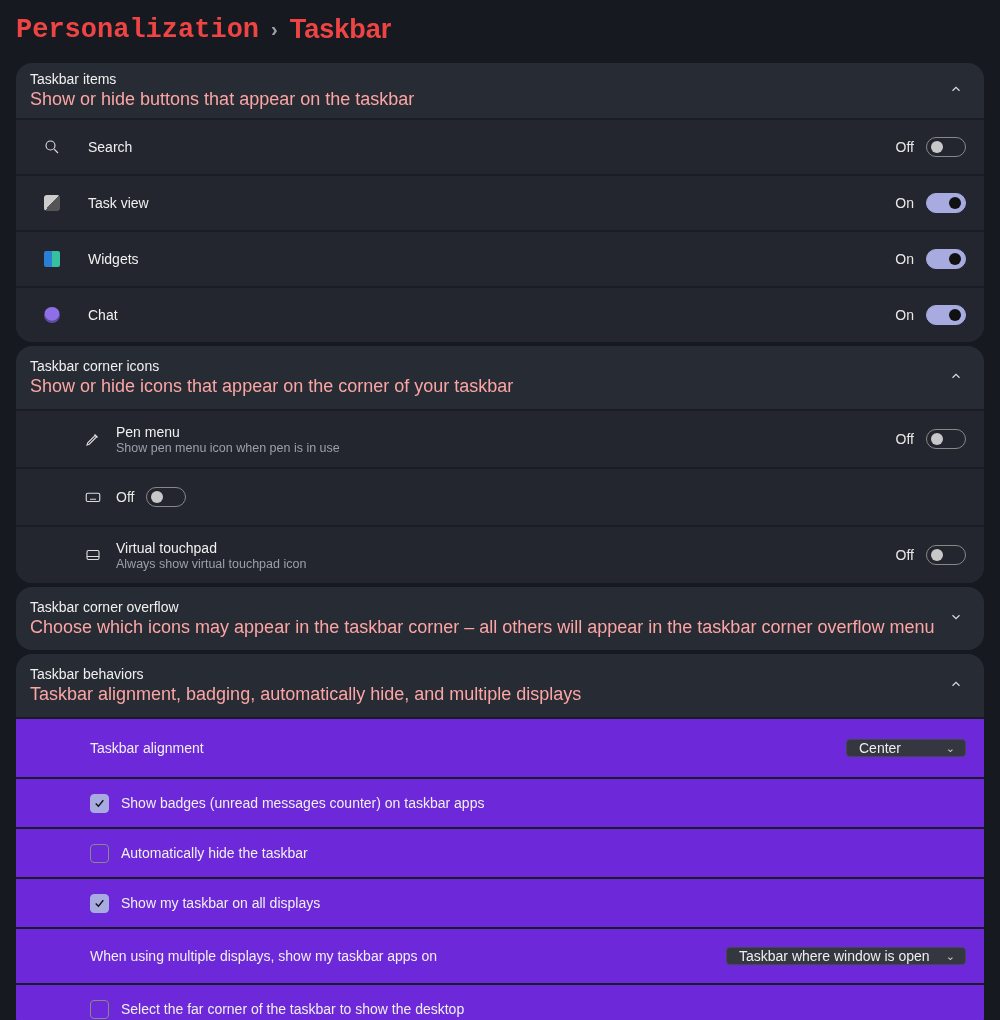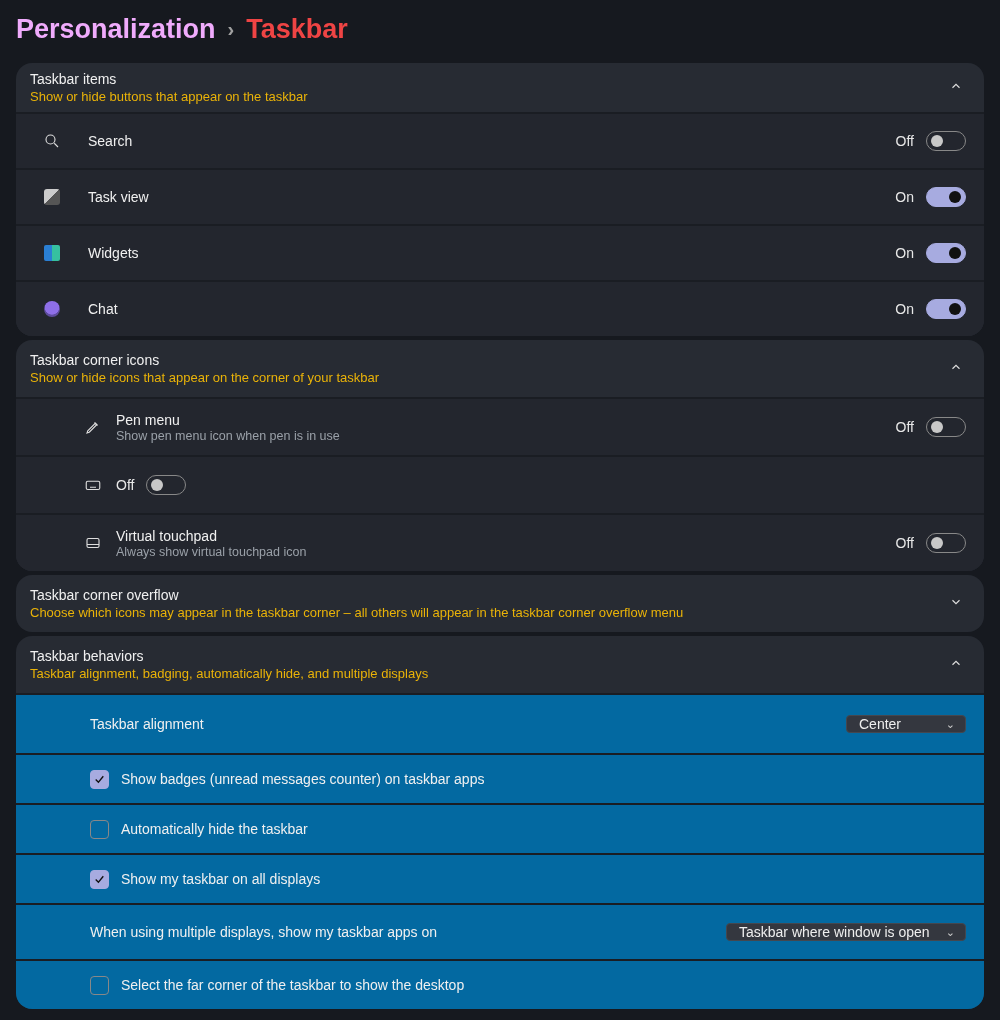--- a/index.html
+++ b/index.html
@@ -13,40 +13,40 @@
     overflow: hidden;
   }
   .breadcrumb {
     display: flex;
     align-items: center;
     gap: 12px;
     padding: 14px 16px 18px 16px;
     font-size: 27px;
     font-weight: 600;
   }
-  .breadcrumb .bc-parent { color: #f0abfc; }
+  .breadcrumb .bc-parent { color: #ef4444; font-family: Liberation Mono, monospace; }
   .breadcrumb .chevron { color: #a0a0a0; font-size: 20px; }
   .breadcrumb .bc-current { color: #ef4444; }
 
   .panel {
     margin: 0 16px 4px 16px;
     background: #272b33;
     border-radius: 16px;
     overflow: hidden;
   }
   .panel-header {
     display: flex;
     align-items: center;
     padding: 12px 18px 12px 14px;
     cursor: pointer;
   }
   .panel-header.compact { padding: 8px 18px 8px 14px; }
   .panel-header .ph-text { flex: 1; }
   .panel-header .ph-title { font-size: 14px; color: #f0f0f0; }
-  .panel-header .ph-sub { font-size: 13px; color: #eab308; margin-top: 2px; }
+  .panel-header .ph-sub { font-size: 18px; color: #fca5a5; margin-top: 2px; }
   .panel-header .ph-chevron { color: #d0d0d0; font-size: 14px; width: 20px; text-align: center;}
   .ph-chevron svg { width:14px; height:14px; }
 
   .row {
     display: flex;
     align-items: center;
     padding: 0 18px 0 0;
     border-top: 2px solid #1a1d23;
     background: #23262e;
     min-height: 56px;
@@ -83,21 +83,21 @@
 
   
   .corner-row .icon-slot { width: 100px; justify-content:flex-end; padding-right:14px; }
   .corner-row { min-height: 58px; }
 
   
   .brow {
     display: flex;
     align-items: center;
     border-top: 2px solid #1a1d23;
-    background: #0369a1;
+    background: #6d28d9;
     min-height: 50px;
     padding: 0 18px 0 74px;
   }
   .brow .btext { flex:1; font-size:14px; color:#f0f0f0; }
   .brow.first { min-height: 60px; }
 
   .checkbox {
     width: 19px; height: 19px; border-radius: 4px;
     border: 1.5px solid #888; margin-right: 12px;
     display:flex; align-items:center; justify-content:center;

